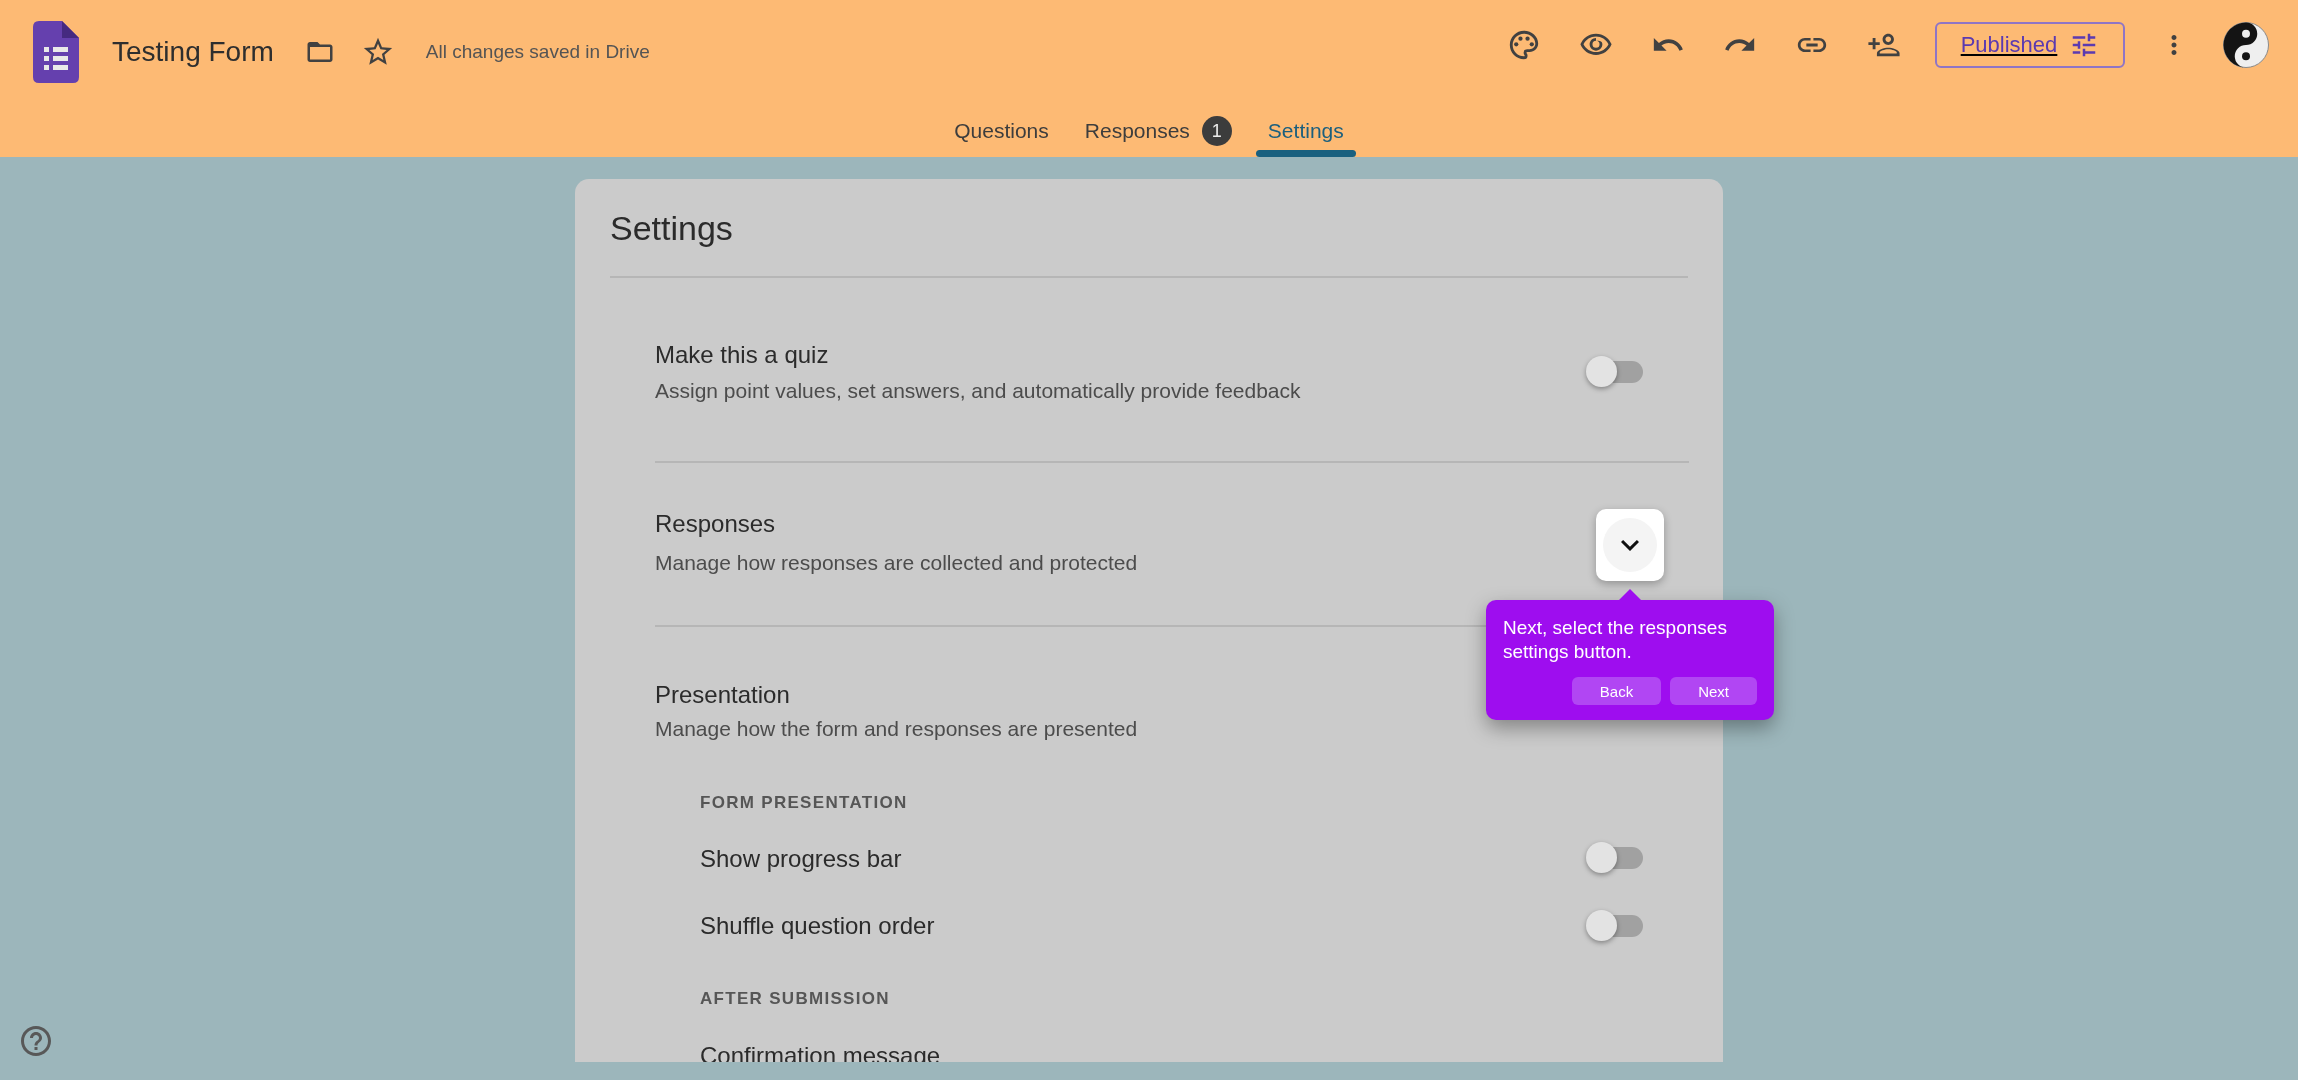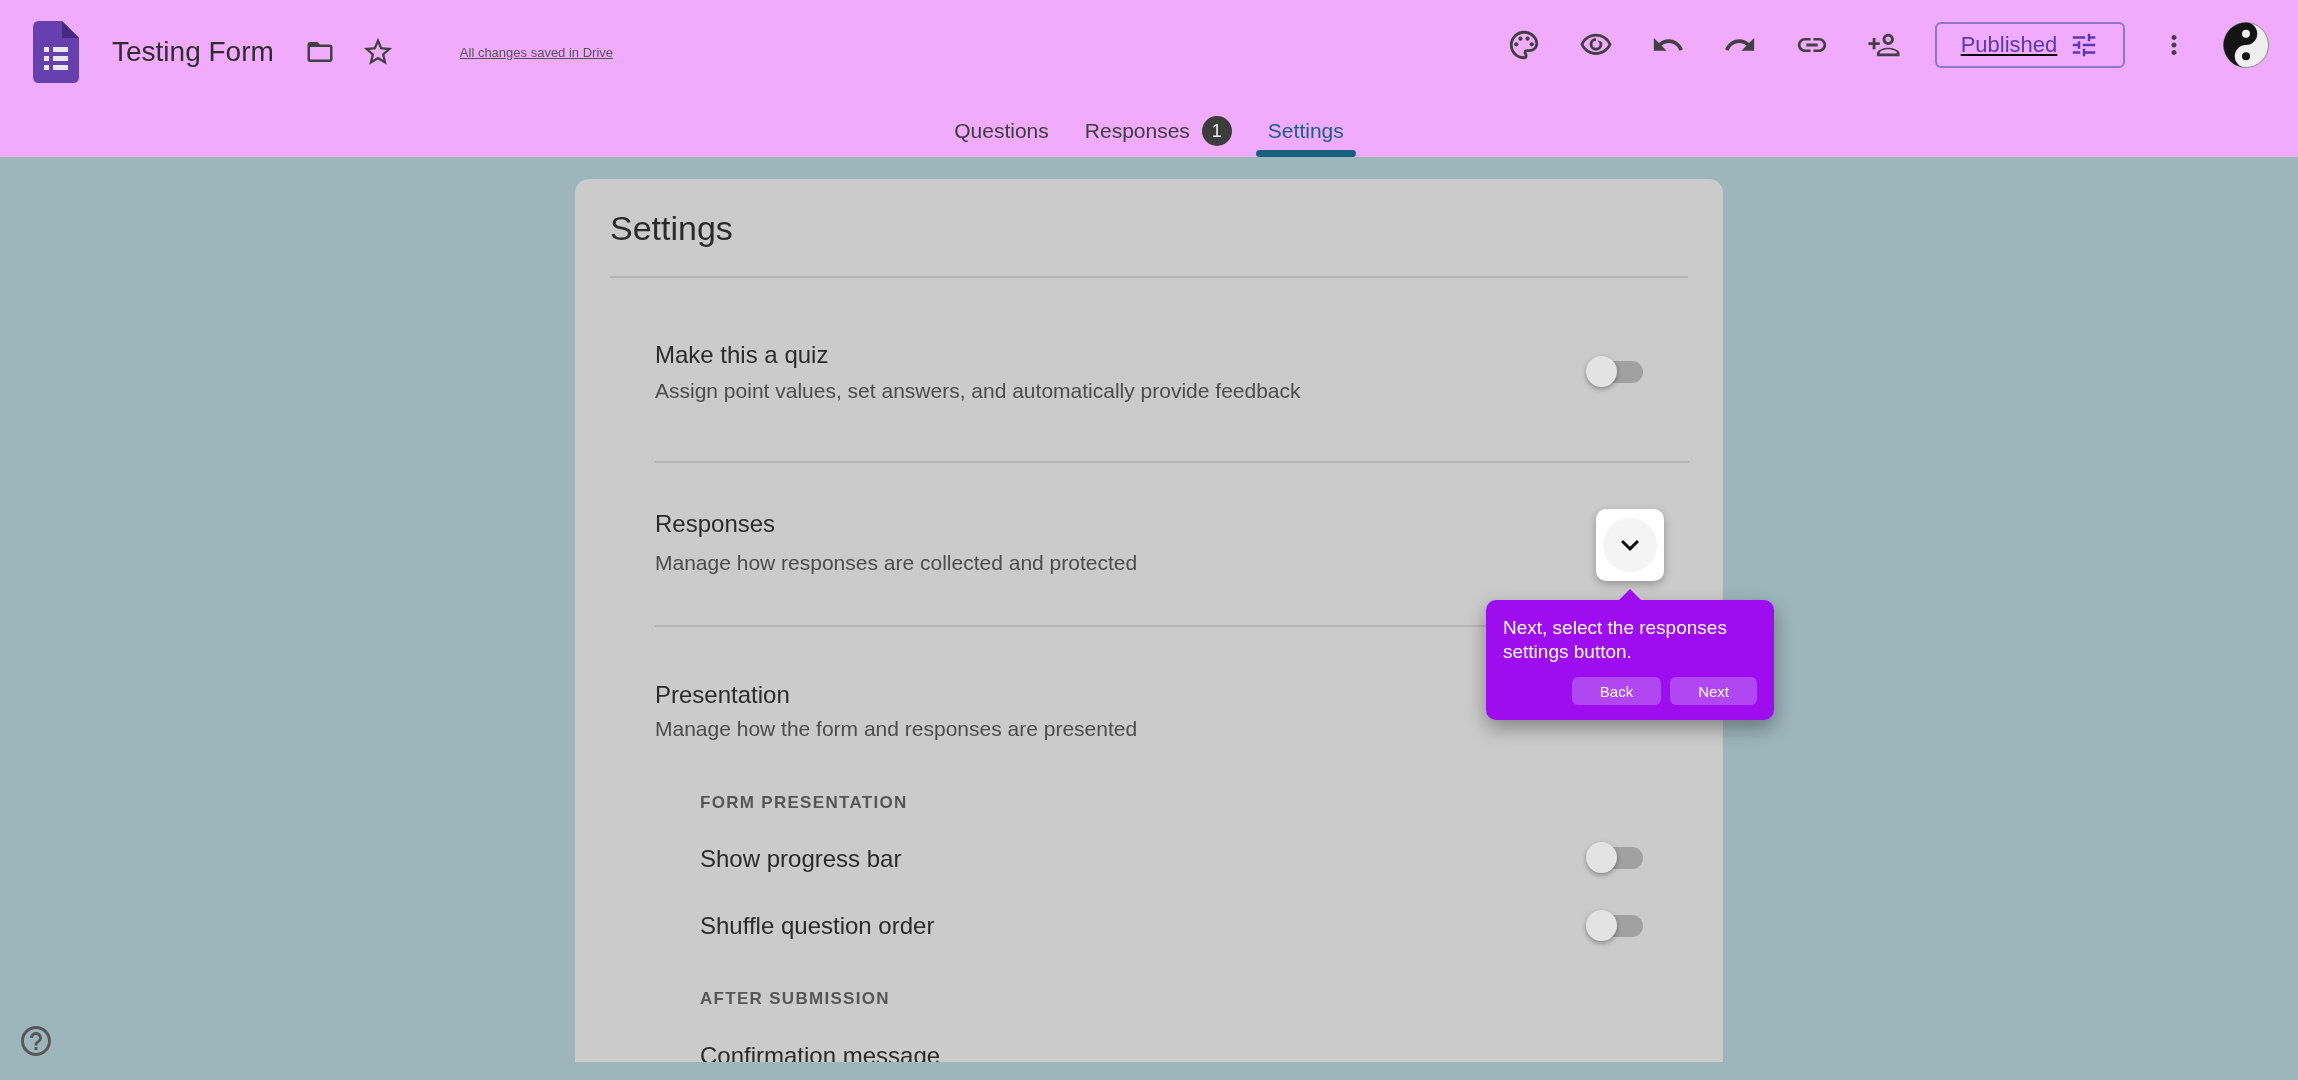--- a/index.html
+++ b/index.html
@@ -1,28 +1,28 @@
 <!DOCTYPE html>
 <html><head>
 <meta charset="utf-8">
 <style>
   * { margin:0; padding:0; box-sizing:border-box; }
   html,body { width:2298px; height:1080px; overflow:hidden; }
   body { font-family:"Liberation Sans", sans-serif; background:#9cb6bb; position:relative; }
 
   
-  .appbar { position:absolute; top:0; left:0; width:2298px; height:157px; background:#f0abfc; }
+  .appbar { position:absolute; top:0; left:0; width:2298px; height:157px; background:#fdba74; }
   .appbar-left { position:absolute; left:33px; top:0; height:104px; display:flex; align-items:center; }
   .forms-logo { width:46px; height:62px; display:block; }
   .doc-title { font-size:28px; color:#2e2e2e; margin-left:33px; cursor:text; }
   .icon-btn { background:none; border:none; display:flex; align-items:center; justify-content:center; cursor:pointer; }
   .icon-btn svg { fill:#414141; }
   .tb-folder { width:48px; height:48px; margin-left:22px; }
   .tb-star { width:48px; height:48px; margin-left:10px; }
-  .saved-status { font-size:13px; color:#545454; margin-left:58px;text-decoration:underline; }
+  .saved-status { font-size:19px; color:#545454; margin-left:24px; }
 
   .appbar-right { position:absolute; right:28px; top:0; height:90px; display:flex; align-items:center;text-decoration:underline; }
   .hb { width:72px; height:72px; border-radius:50%; }
   .published-btn { width:190px; height:46px; margin-left:15px; border:2px solid #8f75c6; border-radius:6px;
     background:transparent; color:#5b3ab0; font-size:22px; display:flex; align-items:center; justify-content:center;
     gap:12px; cursor:pointer; font-family:inherit; }
   .published-btn svg { fill:#5b3ab0; }
   .dots-btn { width:48px; height:48px; margin-left:25px; }
   .avatar-btn { width:48px; height:48px; margin-left:24px; border:none; background:none; padding:0; cursor:pointer; }
 

